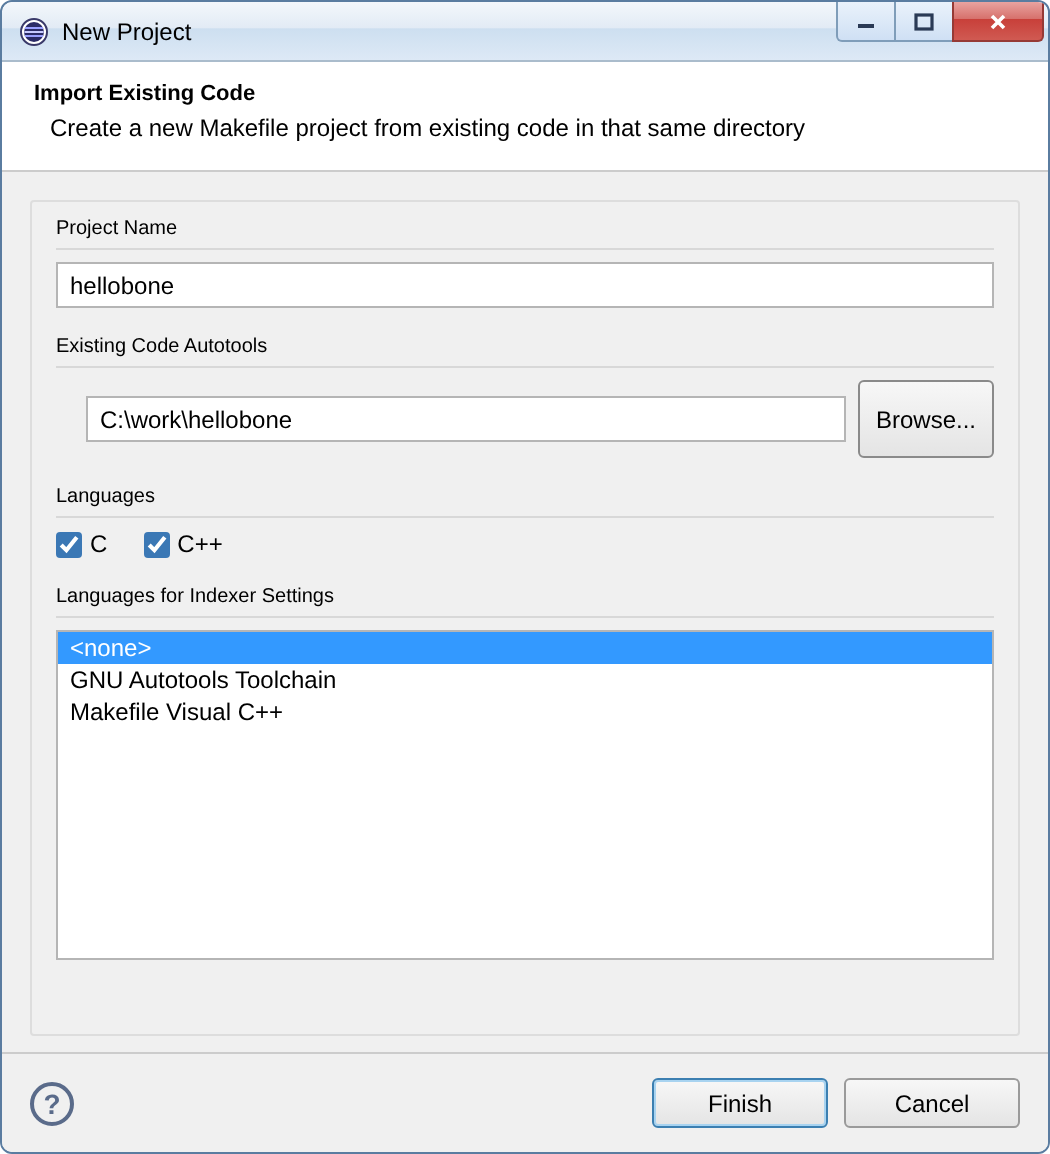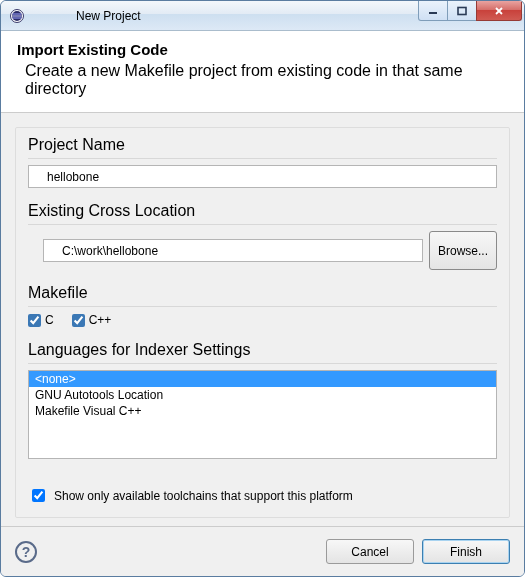--- a/index.html
+++ b/index.html
@@ -19,21 +19,20 @@
   
   .titlebar {
     height: 30px;
     background: linear-gradient(to bottom, #f3f7fb 0%, #e2ebf5 45%, #cddff0 46%, #dde9f6 100%);
     border-bottom: 1px solid #aabccc;
     display: flex;
     align-items: center;
     padding: 0 0 0 8px;
     border-radius: 5px 5px 0 0;
     position: relative;
-    gap: 45px;
   }
   .titlebar .app-icon {
     width:16px; height:16px; margin-right:6px;
     display:flex; align-items:center; justify-content:center;
   }
   .titlebar .app-icon svg { width:16px; height:16px; }
   .titlebar .title { color:#000; }
   .win-controls { position:absolute; right:2px; top:0; display:flex; }
   .win-btn {
     width:30px; height:20px;
@@ -50,46 +49,46 @@
     background: linear-gradient(to bottom,#e9a3a0 0%,#d6706b 45%,#c8403a 46%,#d05a52 100%);
     border-color:#963a35;
   }
   .win-btn svg { width:12px; height:10px; }
   
   .header {
     background:#fff;
     padding: 10px 16px 14px 16px;
     border-bottom:1px solid #ccc;
   }
-  .header h1 { font-size:15px; font-weight:bold; margin:0 0 4px 0; color:#000; }
-  .header .sub { font-size:16px; color:#000; margin-left:8px;}
+  .header h1 { font-size:11px; font-weight:bold; margin:0 0 4px 0; color:#000; }
+  .header .sub { font-size:12px; color:#000; margin-left:8px;}
   
   .content {
     flex:1;
     background:#f0f0f0;
     padding: 14px 14px 0 14px;
     display:flex;
     flex-direction:column;
   }
   .groupbox {
     border:1px solid #ddd;
     border-radius:2px;
     padding: 8px 12px 12px 12px;
     background:#f0f0f0;
     flex:1;
     display:flex;
     flex-direction:column;
   }
-  .field-label { font-size:16px; color:#000; margin-bottom:2px; }
+  .field-label { font-size:10px; color:#000; margin-bottom:2px; }
   .line { border-top:1px solid #d8d8d8; margin: 2px 0 6px 0; }
   .textinput {
     width:100%;
     border:1px solid #b5b5b5;
     background:#fff;
-    padding:3px 18px;
+    padding:3px 6px;
     font: inherit;
     height:23px;
   }
   .row { display:flex; align-items:center; gap:6px; }
   .browse-btn {
     border:1px solid #8a8a8a; background:linear-gradient(to bottom,#f7f7f7,#e4e4e4);
     font:inherit; padding:2px 8px; height:39px;
     border-radius:3px;
   }
   .lang-checks { display:flex; gap:18px; align-items:center; }
@@ -174,58 +173,54 @@
 
 <div class="content">
   <div class="groupbox">
 
     <div class="field-label">Project Name</div>
     <div class="line"></div>
     <input class="textinput" type="text" value="hellobone" style="">
 
     <div class="spacer14"></div>
 
-    <div class="field-label">Existing Cross Location</div>
+    <div class="field-label">Existing Code Autotools</div>
     <div class="line"></div>
     <div class="row">
       <input class="textinput" type="text" style="flex: 1 1 0%; margin-left: 15px;" value="C:\work\hellobone">
       <button class="browse-btn">Browse...</button>
     </div>
 
     <div class="spacer14"></div>
 
-    <div class="field-label">Makefile</div>
+    <div class="field-label">Languages</div>
     <div class="line"></div>
     <div class="lang-checks">
       <label class="chk">
         <input type="checkbox" checked="" style="">
         <span>C</span>
       </label>
       <label class="chk">
         <input type="checkbox" checked="" style="">
         <span>C++</span>
       </label>
     </div>
 
     <div class="spacer14"></div>
 
     <div class="field-label">Languages for Indexer Settings</div>
     <div class="line"></div>
     <div class="listbox">
       <div class="listitem selected">&lt;none&gt;</div>
-      <div class="listitem">GNU Autotools Location</div>
+      <div class="listitem">GNU Autotools Toolchain</div>
       <div class="listitem">Makefile Visual C++</div>
     </div>
 
-    <label class="show-only">
-      <input type="checkbox" checked="" style="">
-      <span>Show only available toolchains that support this platform</span>
-    </label>
   </div>
   <div class="spacer8"></div>
 </div>
 
 <div class="footer">
   <div class="help-icon">?</div>
   <div class="grow"></div>
+  <button class="btn default">Finish</button>
   <button class="btn">Cancel</button>
-  <button class="btn default">Finish</button>
 </div>
 
 </body></html>

